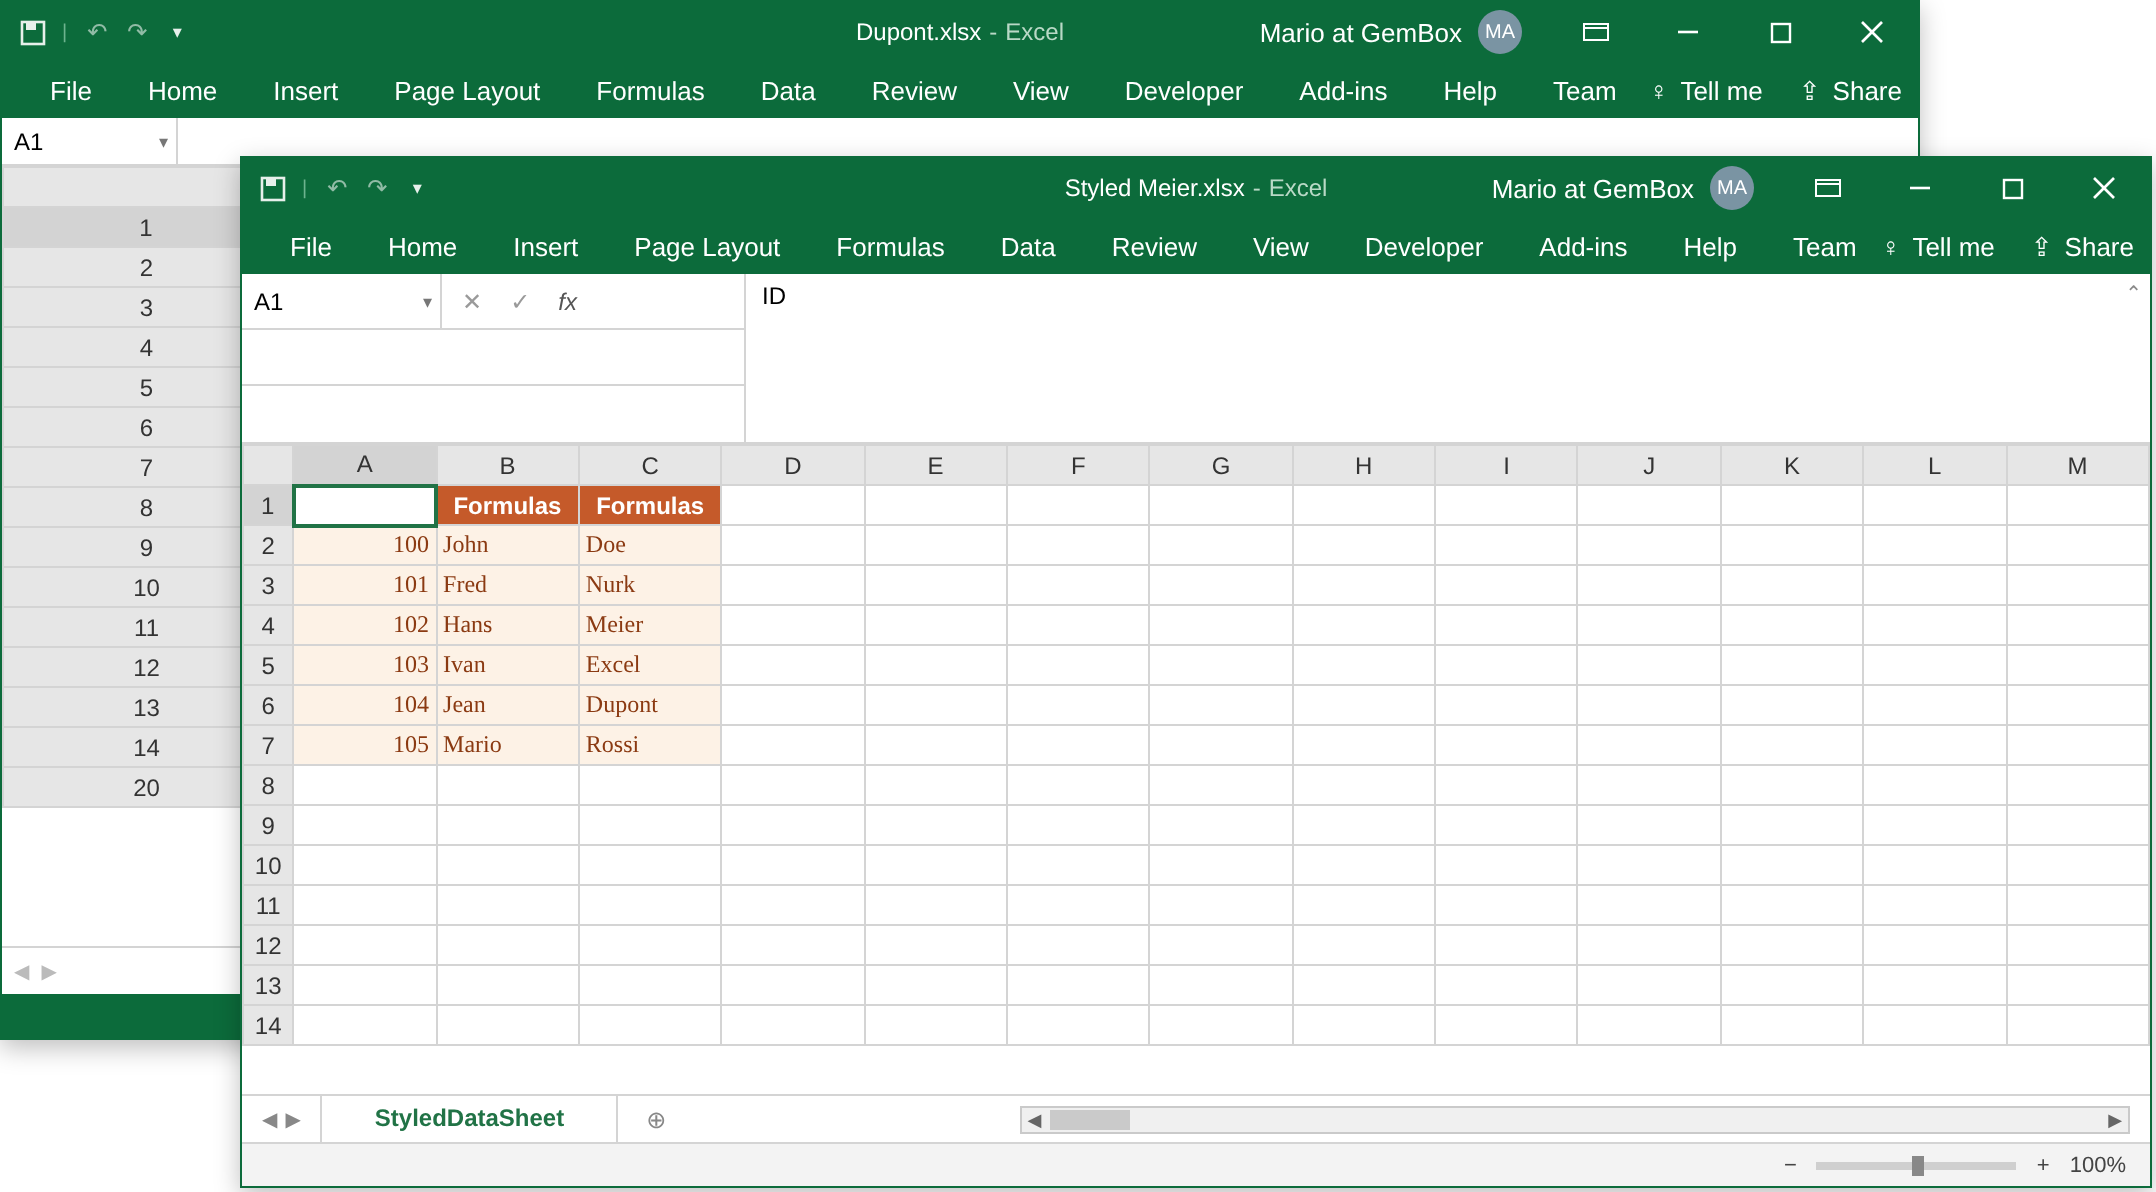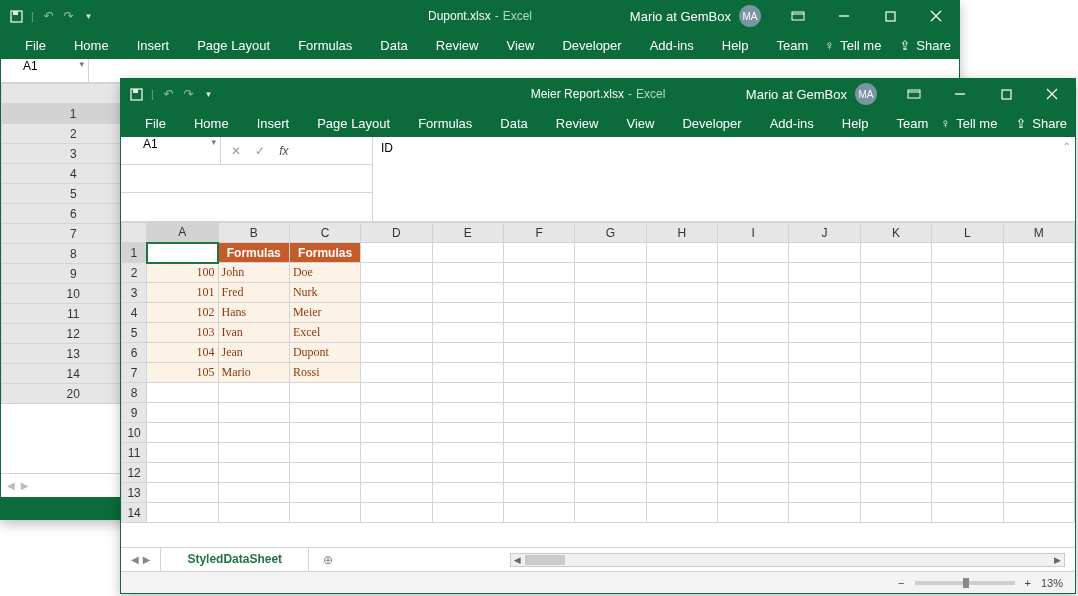--- a/index.html
+++ b/index.html
@@ -47,21 +47,21 @@
   .ribbon-right { position:absolute; right:8px; display:flex; align-items:center; gap:18px; }
   .ribbon-right .item { display:flex; align-items:center; gap:6px; font-size:13px; }
 
   .formulabar {
     height: 24px;
     border-bottom: 1px solid #d4d4d4;
     display:flex;
     align-items:center;
     font-size:12px;
   }
-  .name-box { width:88px; border-right:1px solid #d4d4d4; padding-left:22px; display:flex; position:relative; height:100%; }
+  .name-box { width:88px; border-right:1px solid #d4d4d4; padding-left:6px; display:flex; align-items:center; position:relative; height:100%; }
   .name-box .dd { position:absolute; right:4px; color:#777; font-size:9px; }
   .fx-box { display:flex; align-items:center; padding:0 10px; gap:14px; color:#9a9a9a; }
 
   
   .grid-wrap { flex:1; overflow:hidden; display:flex; flex-direction:column; position:relative; }
   .grid { border-collapse:collapse; font-size:12px; color:#333; table-layout:fixed; }
   .grid th, .grid td { border:1px solid #d4d4d4; height:20px; padding:0 3px; white-space:nowrap; overflow:hidden; }
   .grid th { background:#e6e6e6; font-weight:normal; text-align:center; }
   .grid th.rowhdr { width:24px; text-align:center; }
   .grid th.selcol { background:#d3d3d3; border-bottom:2px solid #217346; }
@@ -293,21 +293,21 @@
             <rect x="1" y="1" width="11" height="11" fill="none" stroke="#fff" stroke-width="1.3"></rect>
             <rect x="3" y="1" width="5" height="4" fill="#fff"></rect>
           </svg>
         </span>
       <span class="qat-sep">|</span>
       <span class="qat-icon" style="opacity:.55">↶</span>
       <span class="qat-icon" style="opacity:.55">↷</span>
       <span class="qat-icon" style="font-size:9px">▾</span>
     </div>
     <div class="titlebar-center">
-      <span>Meier Report.xlsx</span>
+      <span>Styled Meier.xlsx</span>
       <span class="dim">-</span>
       <span class="dim">Excel</span>
     </div>
     <div class="titlebar-right">
       <span class="user-label">Mario at GemBox</span>
       <span class="avatar">MA</span>
       <span class="winbtn">
           <svg width="14" height="10">
             <rect x="1" y="1" width="12" height="8" fill="none" stroke="#fff"></rect>
             <line x1="1" y1="3" x2="13" y2="3" stroke="#fff"></line>
@@ -641,15 +641,15 @@
       </div>
     </div>
   </div>
 
   <div class="statusbar">
     <span>−</span>
     <div class="zoom-slider">
         <div class="handle"></div>
       </div>
     <span>+</span>
-    <span>13%</span>
+    <span>100%</span>
   </div>
 </div>
 
 </body></html>

